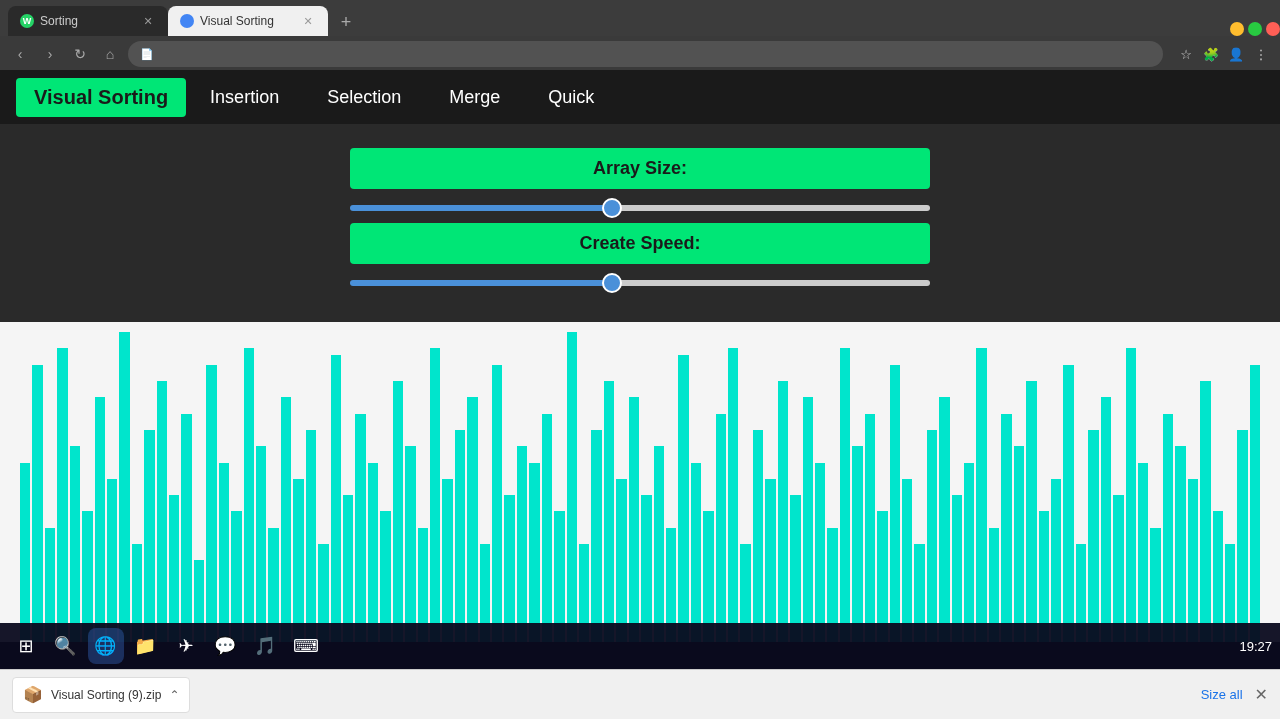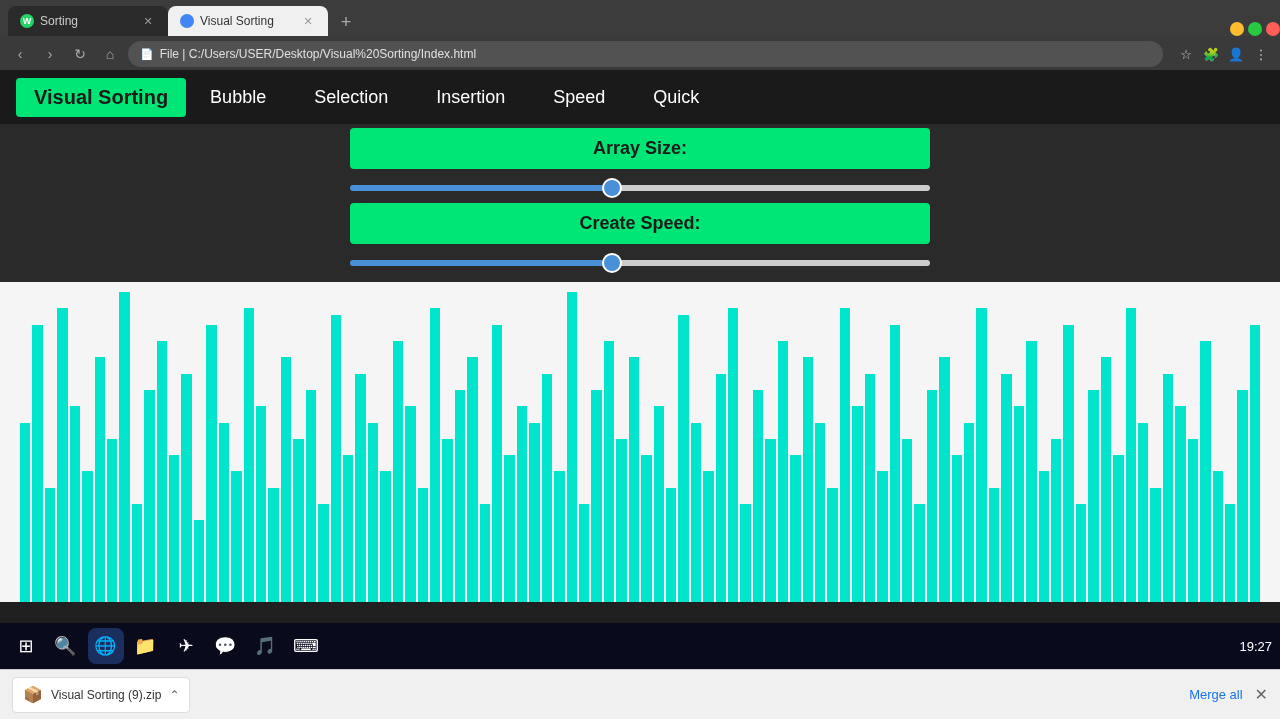--- a/index.html
+++ b/index.html
@@ -27,21 +27,21 @@
     .address-text { font-size: 12px; color: #e0e0e0; }
     .toolbar-icons { display: flex; align-items: center; gap: 3px; margin-left: 6px; }
     .toolbar-icon { width: 22px; height: 22px; display: flex; align-items: center; justify-content: center; color: #ccc; font-size: 13px; border-radius: 4px; cursor: pointer; }
 
     
     .app-nav { background: #1a1a1a; height: 54px; display: flex; align-items: center; padding: 0 16px; gap: 0; }
     .nav-brand { background: #00e676; color: #1a1a1a; font-weight: bold; font-size: 20px; padding: 8px 18px; border-radius: 4px; cursor: pointer; }
     .nav-item { color: #fff; font-size: 18px; padding: 8px 24px; cursor: pointer; font-weight: 500; }
 
     
-    .main-content { background: #2a2a2a; padding: 4px; }
+    .main-content { background: #2a2a2a; padding: 24px; }
     .controls { max-width: 580px; margin: 0 auto; }
     .label-bar { background: #00e676; color: #1a1a1a; text-align: center; font-size: 18px; font-weight: bold; padding: 10px; border-radius: 4px; margin-bottom: 8px; }
     .slider-row { margin-bottom: 8px; }
     .slider { width: 100%; height: 6px; appearance: none; background: linear-gradient(to right, #4a90d9 0%, #4a90d9 45%, #ccc 45%, #ccc 100%); border-radius: 3px; outline: none; cursor: pointer; }
     .slider::-webkit-slider-thumb { appearance: none; width: 20px; height: 20px; border-radius: 50%; background: #4a90d9; cursor: pointer; border: 2px solid #fff; }
     .create-btn { background: #ffff00; color: #1a1a1a; font-size: 20px; font-weight: bold; width: 100%; padding: 12px; border: none; border-radius: 4px; cursor: pointer; margin-top: 4px; }
 
     
     .viz-area { background: #f5f5f5; height: 320px; display: flex; align-items: flex-end; padding: 0 20px; overflow: hidden; gap: 2px; }
     .bar { background: #00e5cc; min-width: 8px; flex: 1; }
@@ -88,37 +88,35 @@
     </div>
   </div>
 
   <div class="address-bar-row">
     <div class="nav-btn">‹</div>
     <div class="nav-btn">›</div>
     <div class="nav-btn">↻</div>
     <div class="nav-btn">⌂</div>
     <div class="address-box">
       <span class="address-icon">📄</span>
-      <span class="address-text">File | C:/Users/USER/Desktop/Visual%20Sorting/Index.html</span>
     </div>
     <div class="toolbar-icons">
       <div class="toolbar-icon">☆</div>
       <div class="toolbar-icon">🧩</div>
       <div class="toolbar-icon">👤</div>
       <div class="toolbar-icon">⋮</div>
     </div>
   </div>
 </div>
 
 <div class="app-nav">
   <div class="nav-brand">Visual Sorting</div>
-  <div class="nav-item">Bubble</div>
+  <div class="nav-item">Insertion</div>
   <div class="nav-item">Selection</div>
-  <div class="nav-item">Insertion</div>
-  <div class="nav-item">Speed</div>
+  <div class="nav-item">Merge</div>
   <div class="nav-item">Quick</div>
 </div>
 
 <div class="main-content">
   <div class="controls">
     <div class="label-bar">Array Size:</div>
     <div class="slider-row">
       <input type="range" class="slider" min="0" max="100" value="45" style="">
     </div>
     <div class="label-bar">Create Speed:</div>
@@ -230,21 +228,21 @@
     <div class="bar" style="height: 212px;"></div>
     <div class="bar" style="height: 277px;"></div>
   </div>
 
 <div class="bottom-bar">
   <div class="download-item">
     <span class="download-icon">📦</span>
     <span class="download-name">Visual Sorting (9).zip</span>
     <span style="cursor:pointer;color:#666;font-size:12px;">⌃</span>
   </div>
-  <button class="show-all-btn">Merge all</button>
+  <button class="show-all-btn">Size all</button>
   <button class="dismiss-btn">✕</button>
 </div>
 
 <div class="taskbar">
   <div class="taskbar-icon">⊞</div>
   <div class="taskbar-icon">🔍</div>
   <div class="taskbar-icon" style="background:rgba(66,133,244,0.3);">🌐</div>
   <div class="taskbar-icon">📁</div>
   <div class="taskbar-icon">✈</div>
   <div class="taskbar-icon">💬</div>

